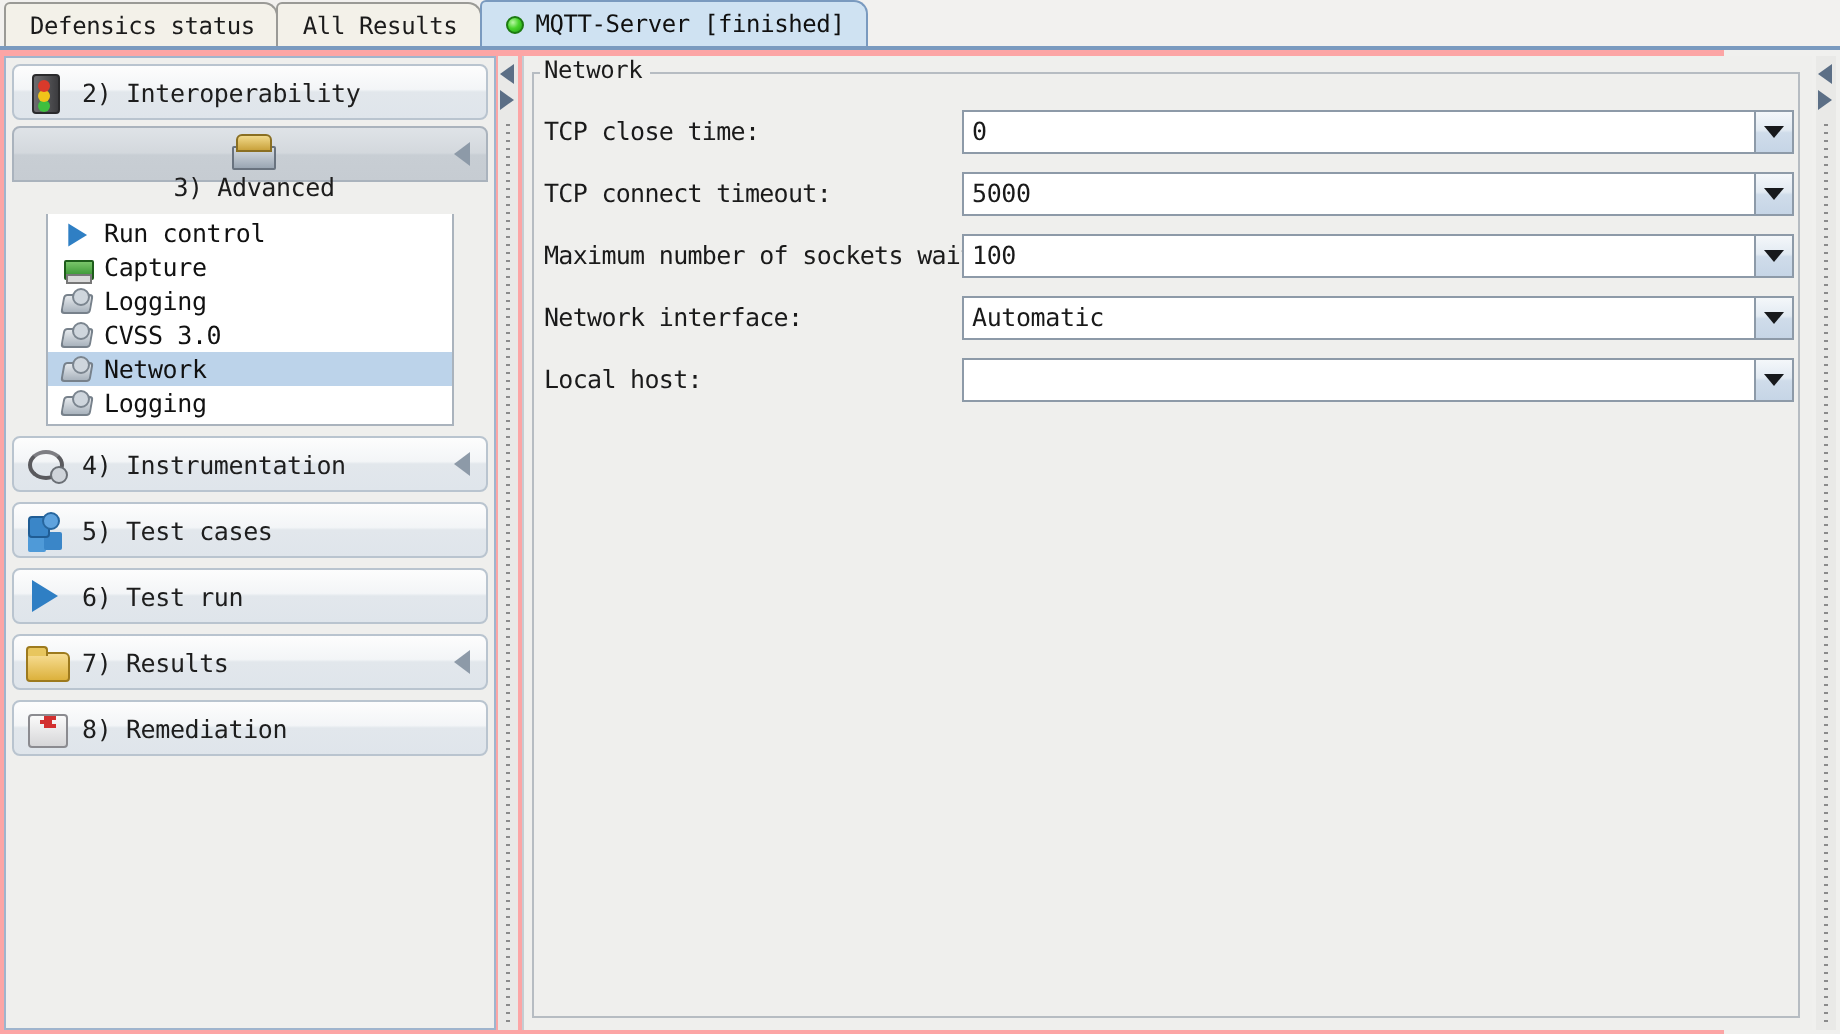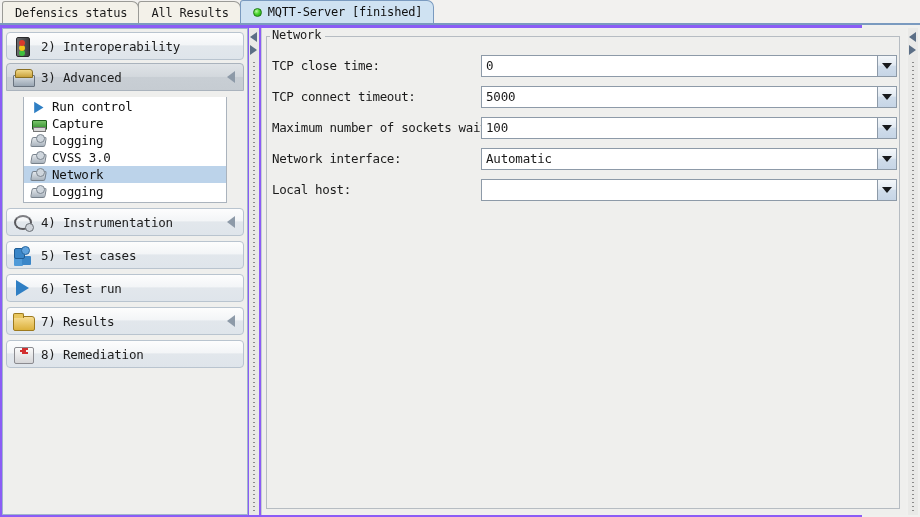--- a/index.html
+++ b/index.html
@@ -5,21 +5,21 @@
   html, body {
     margin: 0; padding: 0;
     width: 920px; height: 517px;
     overflow: hidden;
     background: #f0f0ee;
     font-family: "DejaVu Sans Mono", monospace;
   }
   #app {
     position: relative;
     width: 862px; height: 517px;
-    background: #8b5cf6;
+    background: #fca5a5;
   }
 
   
   .tabbar {
     position: absolute; left: 0; top: 0;
     width: 920px; height: 25px;
     background: #f2f1ef;
     border-bottom: 2px solid #7a9abf;
     box-sizing: border-box;
   }
@@ -73,21 +73,22 @@
     border: 1px solid #b9c4cf;
     border-radius: 4px;
     background: linear-gradient(to bottom, #fdfdfd 0%, #f3f5f7 45%, #e2e7ec 50%, #dfe5eb 100%);
     display: flex; align-items: center;
     box-sizing: border-box;
   }
   .sec.open {
     background: linear-gradient(to bottom, #dfe3e7 0%, #d3d8dd 48%, #c8ced4 52%, #c6ccd2 100%);
     border-color: #aab3bd;
     border-bottom-left-radius: 0; border-bottom-right-radius: 0;
-    margin-bottom: 6px;
+    margin-bottom: 16px;
+    flex-direction: column;
   }
   .sec .ico { width: 26px; height: 22px; margin-left: 4px; position: relative; flex: 0 0 auto; }
   .sec .lbl { font-size: 12.5px; color: #1d1d1d; margin-left: 4px; letter-spacing: -0.2px; }
   .sec .arrow {
     position: absolute; right: 8px; top: 50%; transform: translateY(-50%);
     width: 0; height: 0;
     border-top: 6px solid transparent;
     border-bottom: 6px solid transparent;
     border-right: 8px solid #8d9aa8;
   }

